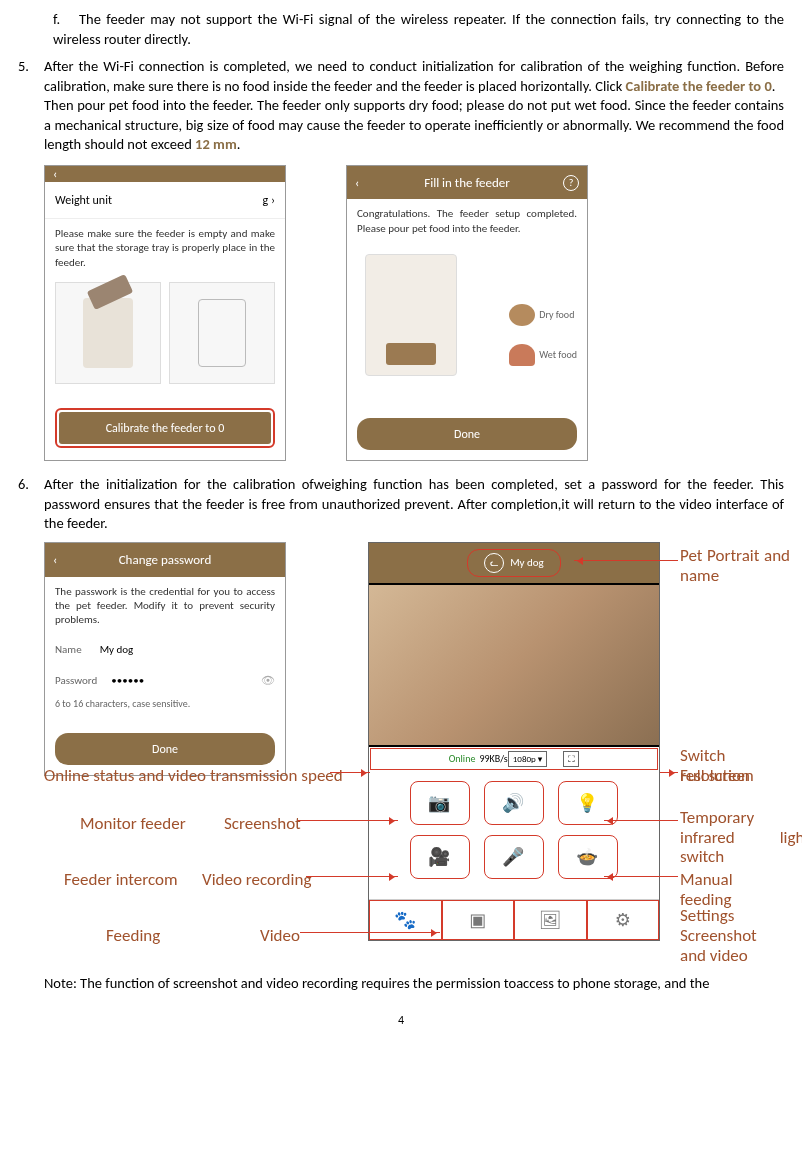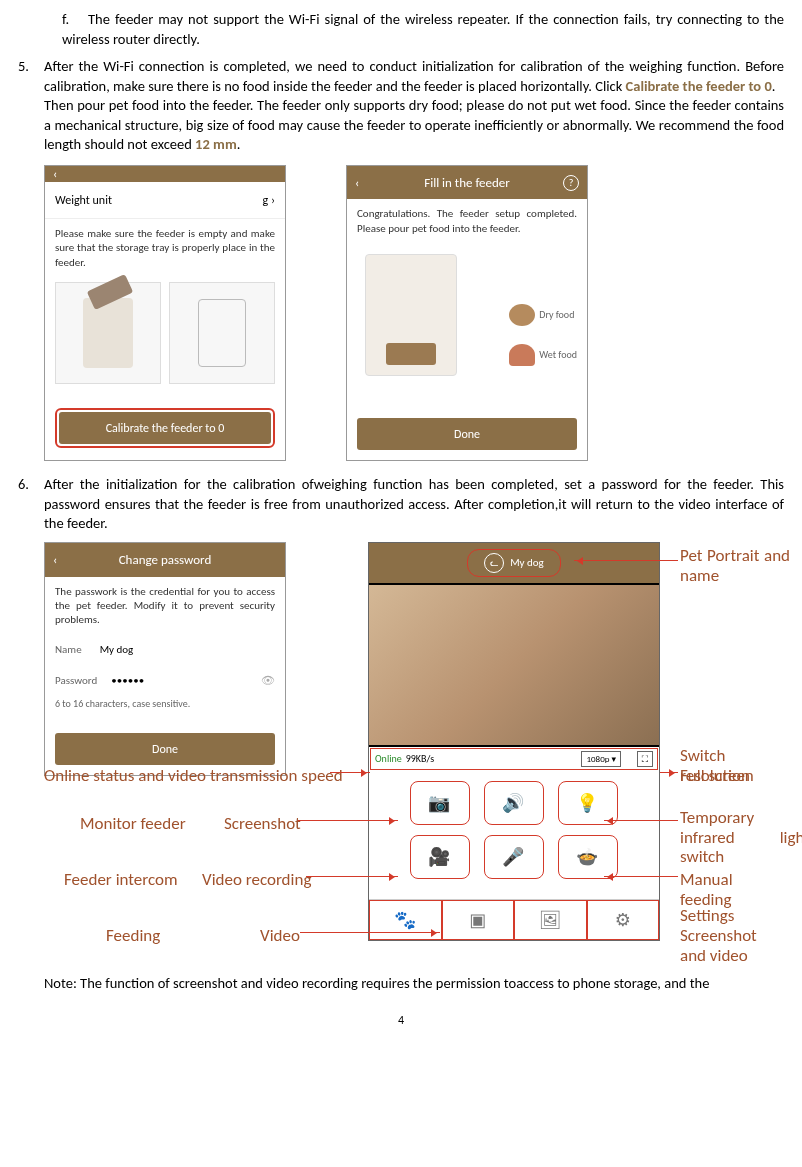--- a/index.html
+++ b/index.html
@@ -1,16 +1,16 @@
 <!DOCTYPE html>
 <html><head>
 <meta charset="utf-8">
 <style>
 body{font-family:Calibri,Arial,sans-serif;font-size:14.5px;line-height:1.35;margin:0;padding:10px 18px;color:#000;width:766px}
-.item-f{margin-left:44px;text-align:justify}
+.item-f{margin-left:35px;text-align:justify}
 .letter{display:inline-block;width:26px}
 .num-item{display:flex;margin-top:8px;text-align:justify}
 .num{width:26px;flex-shrink:0}
 .num-body{flex:1}
 .emph{color:#8b6f47;font-weight:bold}
 .lightnum{color:#8b6f47;font-weight:bold}
 .note{font-size:13px;text-align:justify;margin-top:4px}
 .screenshots-row{display:flex;gap:60px;justify-content:flex-start;margin:10px 0 6px 0}
 .phone{width:240px;border:1px solid #999;background:#fff}
 .phone-hdr{background:#8b6f47;color:#fff;font-size:13px;padding:8px;display:flex;align-items:center;position:relative}
@@ -19,38 +19,38 @@
 .phone-hdr .help{position:absolute;right:8px;border:1px solid #fff;border-radius:50%;width:14px;height:14px;font-size:10px;display:flex;align-items:center;justify-content:center}
 .wu-row{display:flex;justify-content:space-between;padding:10px;font-size:12px;border-bottom:1px solid #eee}
 .small-txt{font-size:11px;color:#333;padding:8px 10px;line-height:1.3}
 .feeder-imgs{display:flex;gap:8px;padding:4px 10px 10px}
 .feeder-box{flex:1;height:100px;border:1px solid #ddd;background:#f7f7f7;display:flex;align-items:center;justify-content:center}
 .feeder-open{width:50px;height:70px;background:#e8e2d8;border-radius:4px;position:relative}
 .feeder-open::before{content:"";position:absolute;top:-16px;left:6px;width:42px;height:20px;background:#9b8571;border-radius:3px;transform:rotate(-25deg)}
 .feeder-closed{width:46px;height:66px;border:1.5px solid #bbb;border-radius:4px}
 .calib-btn{margin:14px 10px 10px;border:2px solid #d43a2a;border-radius:6px;padding:2px}
 .calib-inner{background:#8b6f47;color:#fff;text-align:center;padding:8px;font-size:12px;border-radius:3px}
-.done-btn{margin:14px 10px 10px;background:#8b6f47;color:#fff;text-align:center;padding:8px;font-size:12px;border-radius:3px}
+.done-btn{margin:14px 10px 10px;background:#8b6f47;color:#fff;text-align:center;padding:8px;font-size:12px;border-radius:13px}
 .fill-feeder{width:90px;height:120px;background:#f2ede6;border:1px solid #ddd;border-radius:4px;margin:10px 0;position:relative}
 .fill-feeder::after{content:"";position:absolute;bottom:10px;left:20px;width:50px;height:22px;background:#9b7a52;border-radius:3px}
 .food-labels{position:absolute;right:10px;top:50px;font-size:10px;color:#666}
 .food-item{display:flex;align-items:center;gap:4px;margin-bottom:18px}
 .food-dot{width:26px;height:22px;background:#b58b5e;border-radius:50%}
 .food-dot.wet{background:#d4a a;background:#c97a5a;border-radius:50% 50% 4px 4px}
 
 .lower-wrap{position:relative;margin-top:8px;height:460px}
 .phone-left{position:absolute;left:0;top:0;width:240px;border:1px solid #999}
 .name-row{display:flex;padding:8px 10px;font-size:11px;align-items:center;gap:18px}
 .pwd-hint{font-size:10px;color:#666;padding:0 10px 8px}
 .phone-right{position:absolute;left:324px;top:0;width:290px;border:1px solid #666}
 .pet-header{background:#8b6f47;padding:6px;display:flex;justify-content:center}
 .pet-badge{border:1.5px solid #d43a2a;border-radius:12px;background:#8b6f47;color:#fff;padding:3px 16px;font-size:11px;display:flex;align-items:center;gap:6px}
 .pet-icon{width:18px;height:18px;border:1.5px solid #fff;border-radius:50%;display:flex;align-items:center;justify-content:center;font-size:10px}
 .video-area{height:160px;background:linear-gradient(135deg,#d4b896,#b89270,#8b6f52);border-top:2px solid #000;border-bottom:2px solid #000;position:relative}
-.status-bar{display:flex;justify-content:space-between;align-items:center;padding:2px 4px;font-size:10px;border:1.5px solid #d43a2a;margin:1px}
+.status-bar{display:flex;justify-content:center;align-items:center;padding:2px 4px;font-size:10px;border:1.5px solid #d43a2a;margin:1px}
 .status-left{display:flex;gap:4px;align-items:center}
 .online{color:#2a8a2a}
 .res-box{border:1px solid #666;padding:1px 4px;font-size:9px}
 .fs-icon{border:1px solid #666;width:14px;height:14px;display:flex;align-items:center;justify-content:center;font-size:9px}
 .btn-grid{padding:10px 16px}
 .btn-row{display:flex;gap:14px;justify-content:center;margin-bottom:10px}
 .ctrl-btn{width:58px;height:42px;border:1.5px solid #999;border-radius:8px;display:flex;align-items:center;justify-content:center;font-size:18px;color:#777;position:relative}
 .ctrl-btn.hl{border:1.5px solid #d43a2a}
 .tab-row{display:flex;border-top:1px solid #ccc}
 .tab-btn{flex:1;height:38px;display:flex;align-items:center;justify-content:center;font-size:18px;color:#777;border:1.5px solid transparent}
@@ -126,21 +126,21 @@
         <div class="done-btn">Done</div>
       </div>
     </div>
 
   </div>
 </div>
 
 <div class="num-item">
   <div class="num">6.</div>
   <div class="num-body">
-    <div>After the initialization for the calibration ofweighing function has been completed, set a password for the feeder. This password ensures that the feeder is free from unauthorized access. After completion,it will return to the video interface of the feeder.</div>
+    <div>After the initialization for the calibration ofweighing function has been completed, set a password for the feeder. This password ensures that the feeder is free from unauthorized prevent. After completion,it will return to the video interface of the feeder.</div>
 
     <div class="lower-wrap">
 
       <div class="phone-left">
         <div class="phone-hdr">
           <span class="back">‹</span>
           <span class="title">Change password</span>
         </div>
         <div class="small-txt">The passwork is the credential for you to access the pet feeder. Modify it to prevent security problems.</div>
         <div class="name-row">

